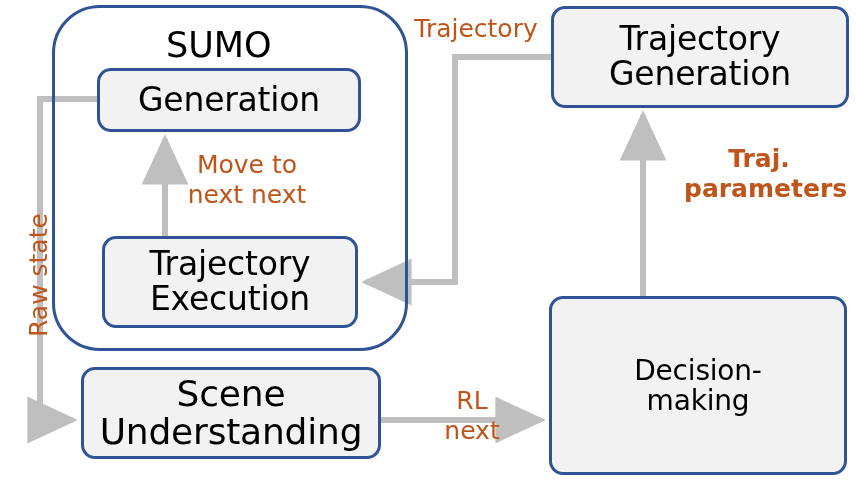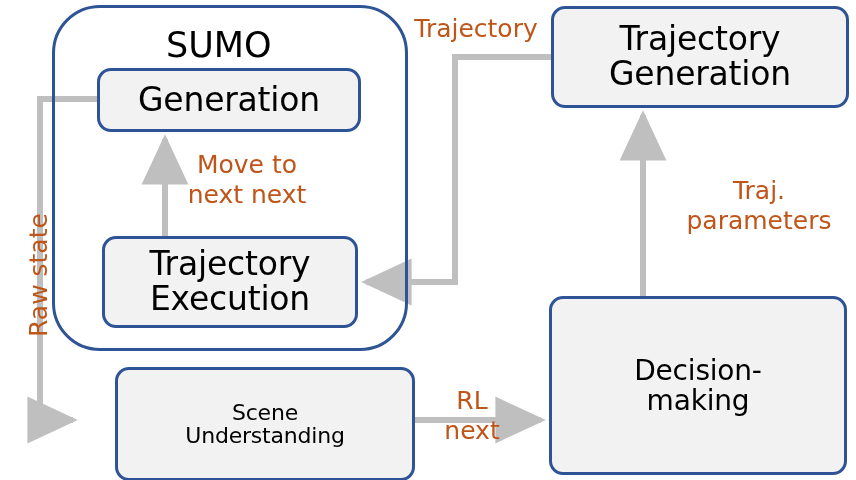--- a/index.html
+++ b/index.html
@@ -63,28 +63,28 @@
     position: absolute;
     color: #C0551A;
     font-size: 25px;
     line-height: 1;
     white-space: nowrap;
     transform-origin: 0 0;
     transform: rotate(-90deg);
   }
   #box-environment { left: 97px;  top: 68px;  width: 264px; height: 64px;  font-size: 33px; }
   #box-traj-exec   { left: 102px; top: 236px; width: 256px; height: 92px;  font-size: 33px; }
-  #box-scene       { left: 81px;  top: 367px; width: 300px; height: 114px; font-size: 22px; margin-left: 34px; }
+  #box-scene       { left: 81px;  top: 367px; width: 300px; height: 92px; font-size: 36px; }
   #box-traj-gen    { left: 551px; top: 6px;   width: 298px; height: 102px; font-size: 33px; }
   #box-decision    { left: 549px; top: 296px; width: 298px; height: 179px; font-size: 28px; }
   #sumo-container  { left: 52px;  top: 5px;   width: 356px; height: 346px; }
   #sumo-title      { left: 166px; top: 16px; margin-top: 12px; }
   #lbl-move        { left: 172px; top: 150px; width: 150px; }
   #lbl-trajectory  { left: 409px; top: 14px;  width: 134px; }
-  #lbl-traj-params { left: 684px; top: 176px; width: 150px; }
+  #lbl-traj-params { left: 684px; top: 144px; width: 150px; font-weight: bold; }
   #lbl-rl-state    { left: 429px; top: 386px; width: 86px; }
   #lbl-raw-state   { left: 26px;  top: 337px; }
 </style>
 </head>
 <body>
 
 <div id="canvas">
 
   <svg id="wires" viewBox="0 0 856 480" width="856" height="480" xmlns="http://www.w3.org/2000/svg">
     <defs>

